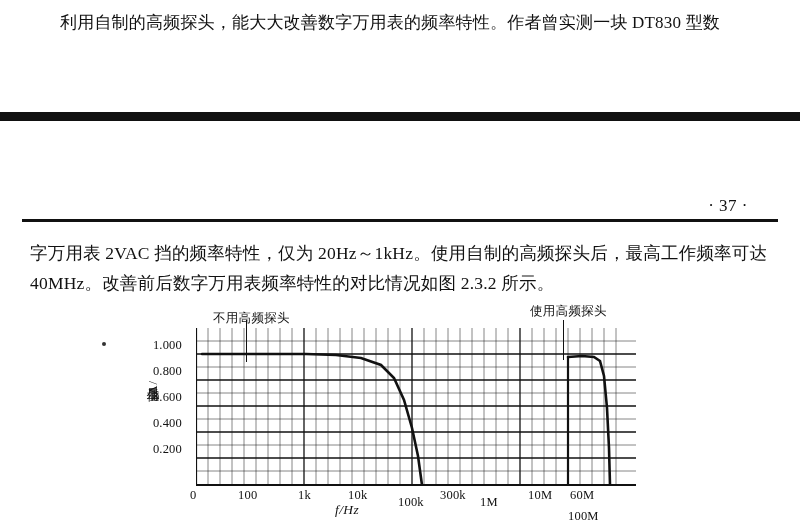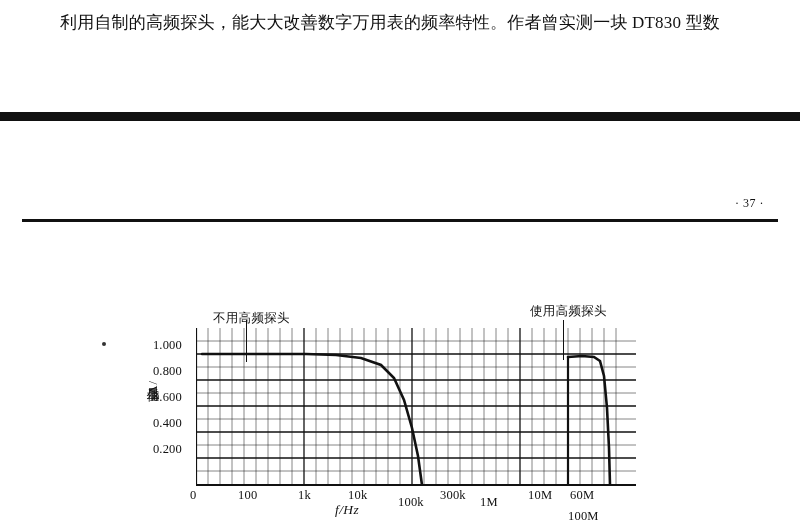--- a/index.html
+++ b/index.html
@@ -60,23 +60,23 @@
     width: 800px;
     text-align: center;
     font-size: 17px;
     font-weight: bold;
     font-style: italic;
     letter-spacing: 1.5px;
     font-family: "Liberation Serif", "DejaVu Serif", serif;
   }
   .runhead-page {
     position: absolute;
-    right: 36px;
+    right: 52px;
     top: 4px;
-    font-size: 12px;
+    font-size: 17px;
     letter-spacing: 0.5px;
     text-align: right;
   }
   .runhead-rule {
     position: absolute;
     left: 22px;
     top: 27px;
     width: 756px;
     height: 2.5px;
     background: #111111;
@@ -174,20 +174,23 @@
 
   <div class="top-line">利用自制的高频探头，能大大改善数字万用表的频率特性。作者曾实测一块 DT830 型数</div>
 
   <div class="page-break"></div>
 
   <div class="runhead">
     <div class="runhead-page">· 37 ·</div>
     <div class="runhead-rule"></div>
   </div>
 
+  <div class="body-text">
+    <p>字万用表 2VAC 挡的频率特性，仅为 20Hz～1kHz。使用自制的高频探头后，最高工作频率可达 40MHz。改善前后数字万用表频率特性的对比情况如图 2.3.2 所示。</p>
+  </div>
 
   <div class="figure">
 
     <div class="dot"></div>
 
     <div class="callout callout-left">不用高频探头</div>
     <div class="callout callout-right">使用高频探头</div>
     <div class="leader leader-left"></div>
     <div class="leader leader-right"></div>
 

